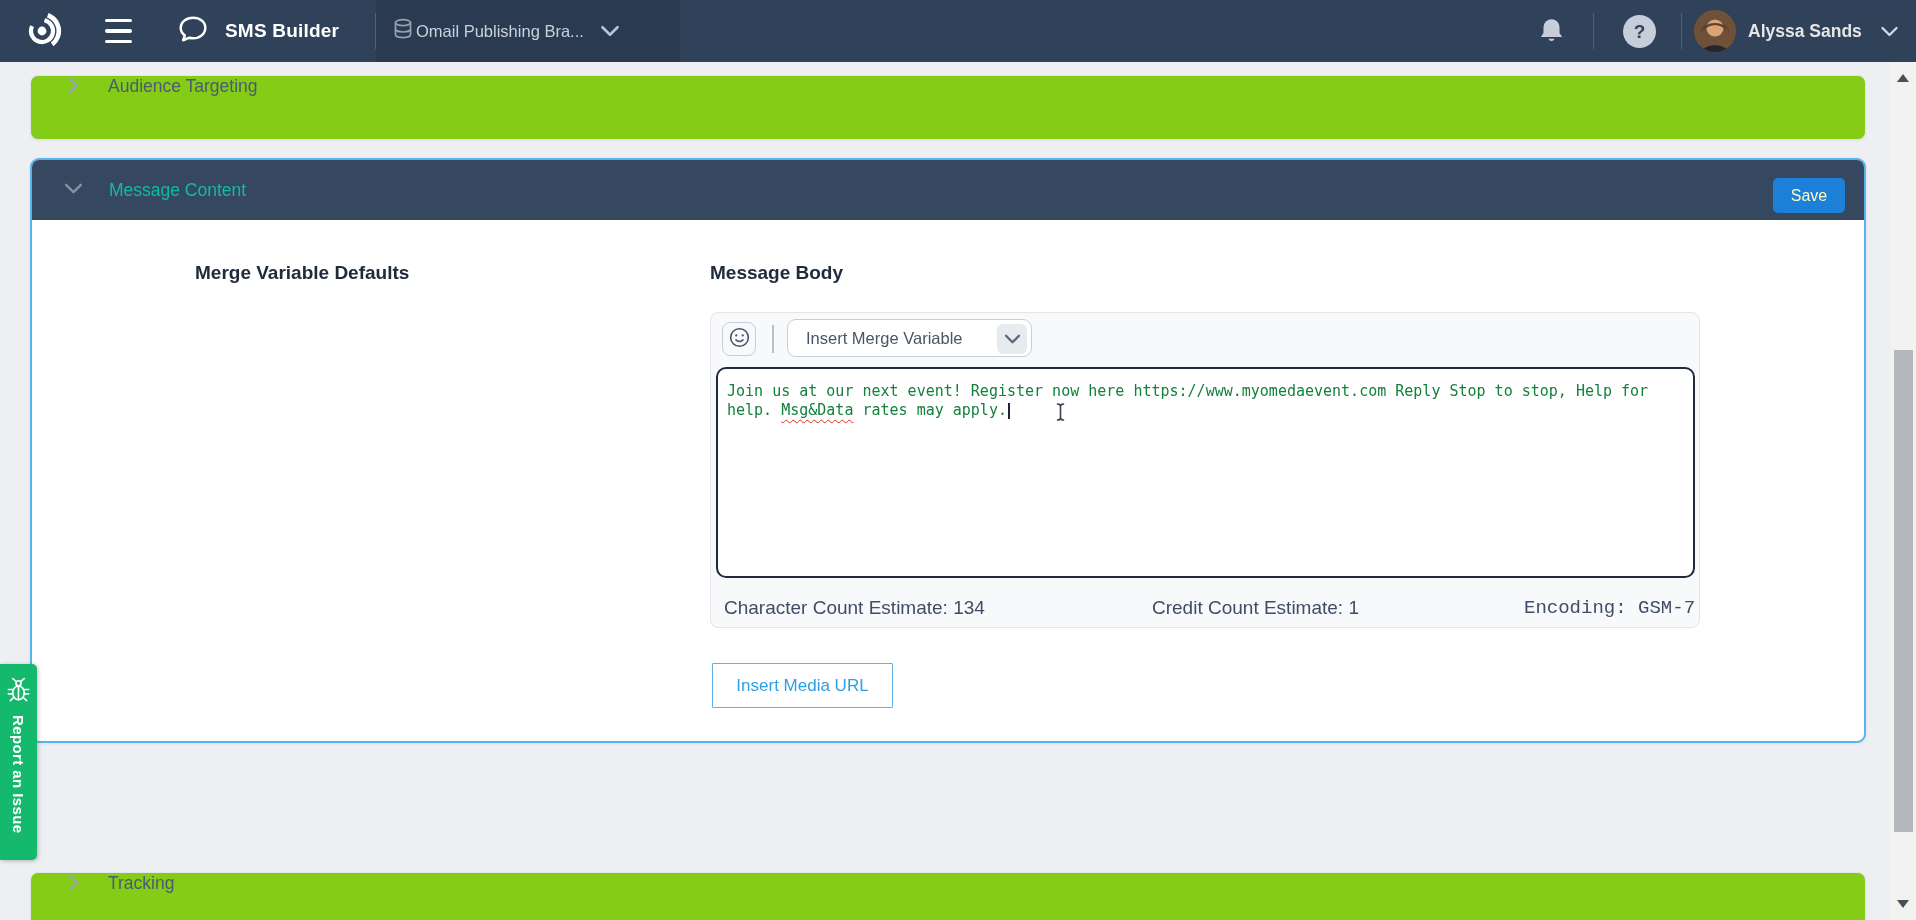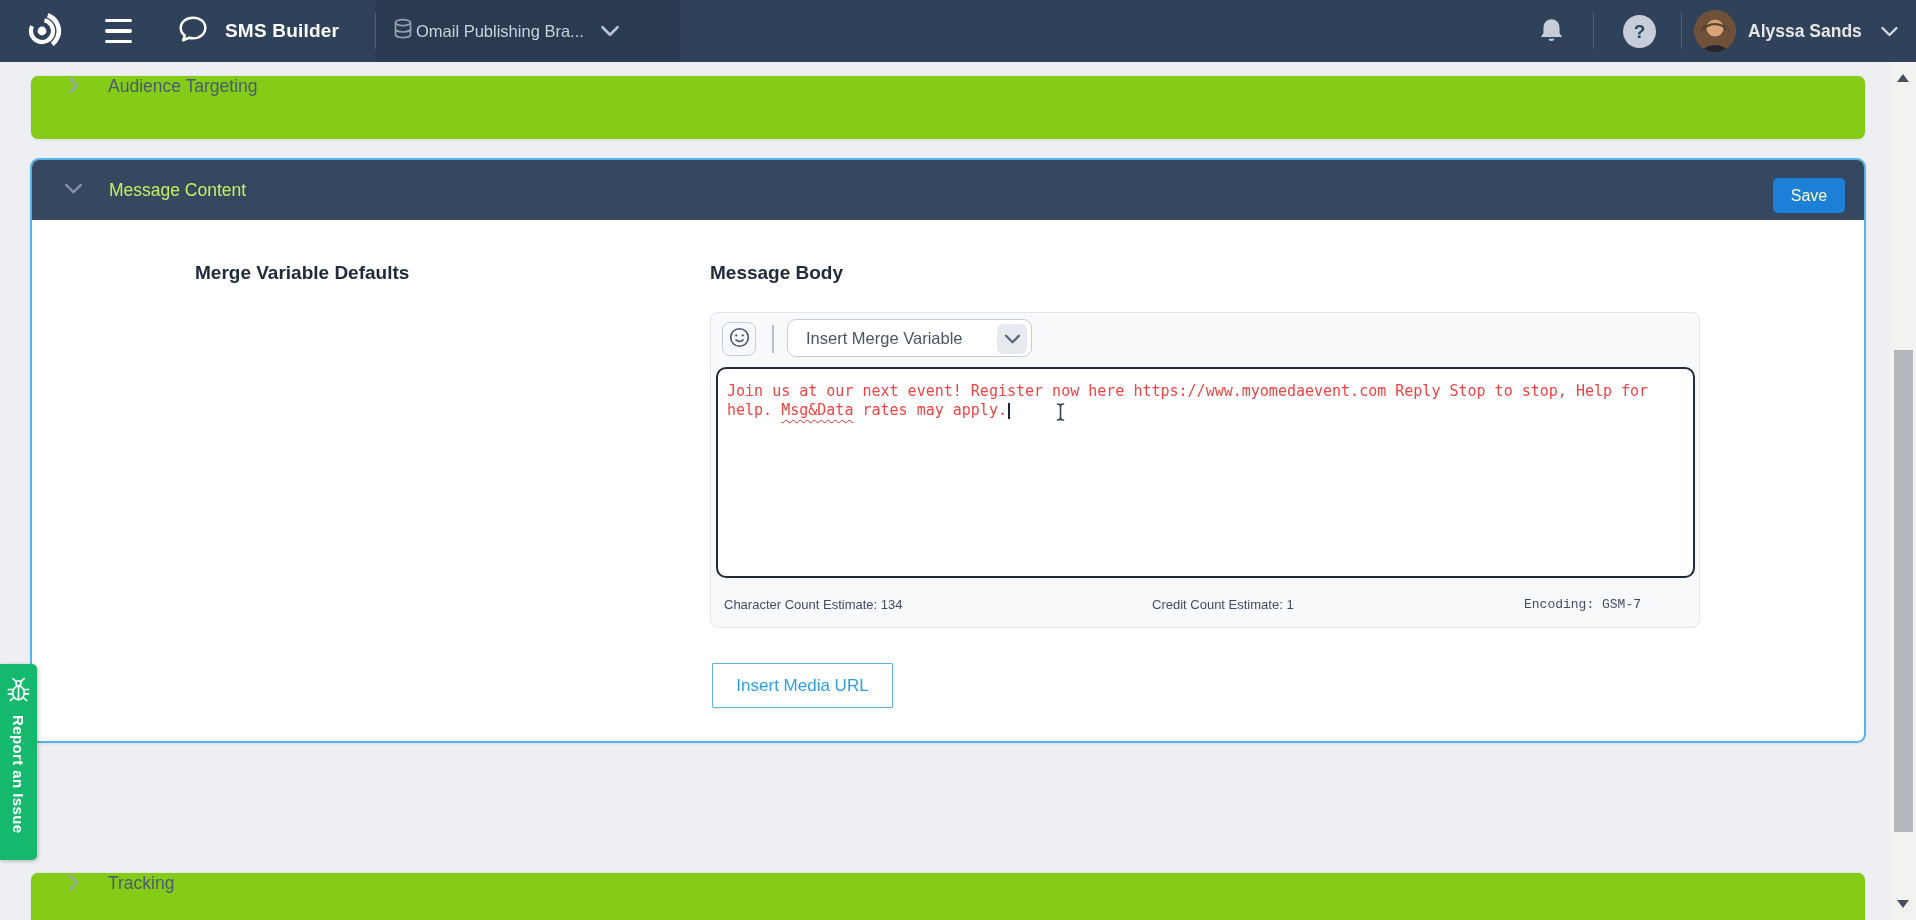--- a/index.html
+++ b/index.html
@@ -29,42 +29,42 @@
   .card { position:absolute; left:30px; width:1836px; background:#84cc16; border:1px solid #E3E7ED; border-radius:8px; box-shadow:0 1px 2px rgba(16,24,40,.05); display:flex; align-items:flex-start; cursor:pointer; }
   .card .chev { margin-left:34px; flex:none; }
   .card .card-label { margin-left:26px; color:#4B5B73; font-size:17.5px; }
   .card-audience { top:75px; height:65px; }
   .card-test { top:770px; height:70px; }
   .card-tracking { top:872px; height:70px; }
 
   .panel { position:absolute; left:30px; top:158px; width:1836px; height:585px; border:2px solid #57B6E9; border-radius:9px; background:#fff; box-shadow:0 1px 3px rgba(16,24,40,.08); }
   .panel-header { position:relative; height:60px; background:#36485F; border-radius:7px 7px 0 0; display:flex; align-items:center; cursor:pointer; }
   .panel-header .chev { margin-left:32px; flex:none; }
-  .panel-header .panel-label { margin-left:26px; color:#bef264; font-size:17.5px; font-weight:500; }
+  .panel-header .panel-label { margin-left:26px; color:#14b8a6; font-size:17.5px; font-weight:500; }
   .save-btn { position:absolute; right:19px; top:18px; width:72px; height:35px; background:#1C80D9; color:#fef9c3; font-size:16px; font-weight:500; border:none; border-radius:5px; cursor:pointer; font-family:"Liberation Sans",sans-serif; }
 
   .col-heading { position:absolute; font-size:19px; font-weight:700; color:#202B3C; }
   .heading-merge { left:195px; top:262px; }
   .heading-body { left:710px; top:262px; }
 
   
   .composer { position:absolute; left:710px; top:312px; width:990px; height:316px; background:#F8F9FB; border:1px solid #E2E5EA; border-radius:8px; }
   .emoji-btn { position:absolute; left:722px; top:322px; width:34px; height:34px; border:1px solid #C7CED8; border-radius:8px; background:transparent; }
   .toolbar-divider { position:absolute; left:772px; top:325px; width:2px; height:28px; background:#B9C0CA; }
   .merge-dd { position:absolute; left:787px; top:319px; width:245px; height:38px; background:#fff; border:1px solid #C7CED8; border-radius:9px; display:flex; align-items:center; cursor:pointer; }
   .merge-dd-label { margin-left:18px; color:#4A5565; font-size:16.5px; white-space:nowrap; }
   .merge-dd-caret { position:absolute; right:4px; top:3.5px; width:30px; height:30px; background:#E7EAEE; border-radius:6px; display:flex; align-items:center; justify-content:center; }
 
   .msg-box { position:absolute; left:716px; top:367px; width:979px; height:211px; background:#fff; border:2px solid #202A3A; border-radius:10px; padding:13px 9px; cursor:text; }
-  .ta-line { font-family:"DejaVu Sans Mono", monospace; font-size:15px; line-height:19px; color:#ef4444; white-space:pre; }
+  .ta-line { font-family:"DejaVu Sans Mono", monospace; font-size:15px; line-height:19px; color:#15803d; white-space:pre; }
   .misspelled { text-decoration:underline wavy #D93025; text-decoration-thickness:1px; text-underline-offset:3.5px; }
   .caret { display:inline-block; width:2px; height:16px; background:#1B2537; vertical-align:text-bottom; margin-left:1px; }
   .ibeam { position:absolute; left:336px; top:33px; }
 
-  .stat { position:absolute; top:597px; font-size:13px; color:#414C66; white-space:nowrap; }
+  .stat { position:absolute; top:597px; font-size:19px; color:#414C66; white-space:nowrap; }
   .stat-char { left:724px; } .stat-credit { left:1152px; } .stat-enc { left:1524px;font-family:Liberation Mono, monospace; }
 
   .media-btn { position:absolute; left:712px; top:663px; width:181px; height:45px; background:#fff; border:1px solid #5FB2E5; border-radius:1px; color:#2E9FE2; font-size:17px; cursor:pointer; font-family:"Liberation Sans",sans-serif; }
 
   
   .report-tab { position:absolute; left:0; top:664px; width:37px; height:196px; background:#14B96E; border-radius:0 5px 5px 0; box-shadow:1px 1px 4px rgba(0,0,0,.25); display:flex; flex-direction:column; align-items:center; padding-top:12px; cursor:pointer; z-index:20; }
   .report-label { writing-mode:vertical-rl; color:#fff; font-size:15px; font-weight:700; margin-top:8px; letter-spacing:.4px; white-space:nowrap; }
 
   
   .scrollbar { position:absolute; left:1890px; top:62px; width:26px; height:858px; background:#F2F2F0; }

